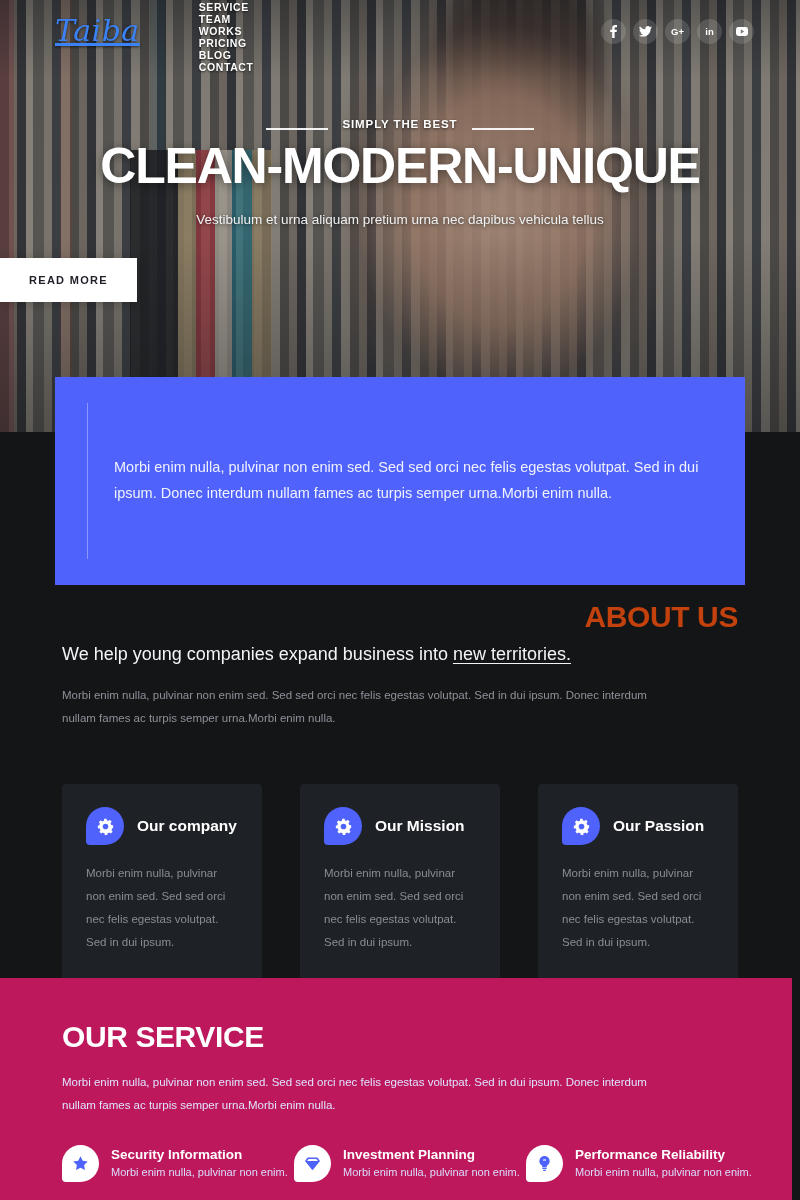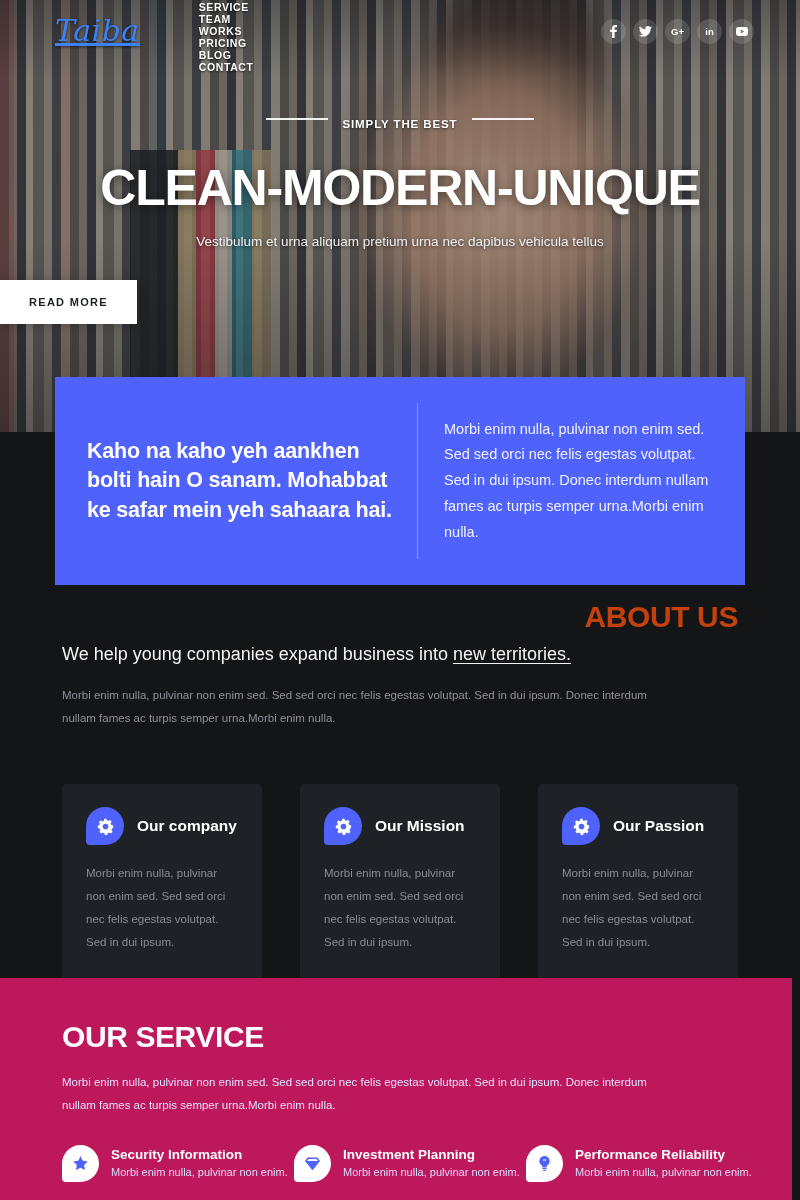--- a/index.html
+++ b/index.html
@@ -95,29 +95,29 @@
     text-decoration:none;
   }
   .soc svg { display:block; }
 
   
   .hero-content {
     position:absolute; left:0; top:118px; width:800px;
     text-align:center; z-index:5;
   }
   .kicker-row {
-    display:flex; align-items:flex-start; justify-content:center; gap:14px;
+    display:flex; align-items:flex-end; justify-content:center; gap:14px;
   }
   .kicker-line { width:62px; height:2px; background:#fff; opacity:.92; }
   .kicker {
     color:#fff; font-size:11.5px; font-weight:bold; letter-spacing:.9px;
     text-shadow:0 1px 3px rgba(0,0,0,.65);
   }
   .hero-title {
-    margin-top:33px;
+    margin-top:11px;
     color:#fff;
     font-size:50px;
     font-weight:bold;
     letter-spacing:-1.2px;
     line-height:1;
     text-shadow:0 2px 10px rgba(0,0,0,.45);
   }
   .hero-sub {
     margin-top:21px;
     color:#eef0f2;
@@ -272,21 +272,20 @@
       </div>
       <h1 class="hero-title">CLEAN-MODERN-UNIQUE</h1>
       <p class="hero-sub">Vestibulum et urna aliquam pretium urna nec dapibus vehicula tellus</p>
       <div class="readmore-wrap">
         <button class="readmore">READ MORE</button>
       </div>
     </div>
   </div>
 
   <div class="quote-banner">
-    <div class="quote-left">Kaho na kaho yeh aankhen bolti hain O sanam. Mohabbat ke safar mein yeh sahaara hai.</div>
     <div class="quote-divider"></div>
     <div class="quote-right">Morbi enim nulla, pulvinar non enim sed. Sed sed orci nec felis egestas volutpat. Sed in dui ipsum. Donec interdum nullam fames ac turpis semper urna.Morbi enim nulla.</div>
   </div>
 
   <div class="about">
     <h2>ABOUT US</h2>
     <p class="about-lead"><span>We help young companies expand business into </span><u>new territories.</u></p>
     <p class="about-body">Morbi enim nulla, pulvinar non enim sed. Sed sed orci nec felis egestas volutpat. Sed in dui ipsum. Donec interdum nullam fames ac turpis semper urna.Morbi enim nulla.</p>
   </div>
 

